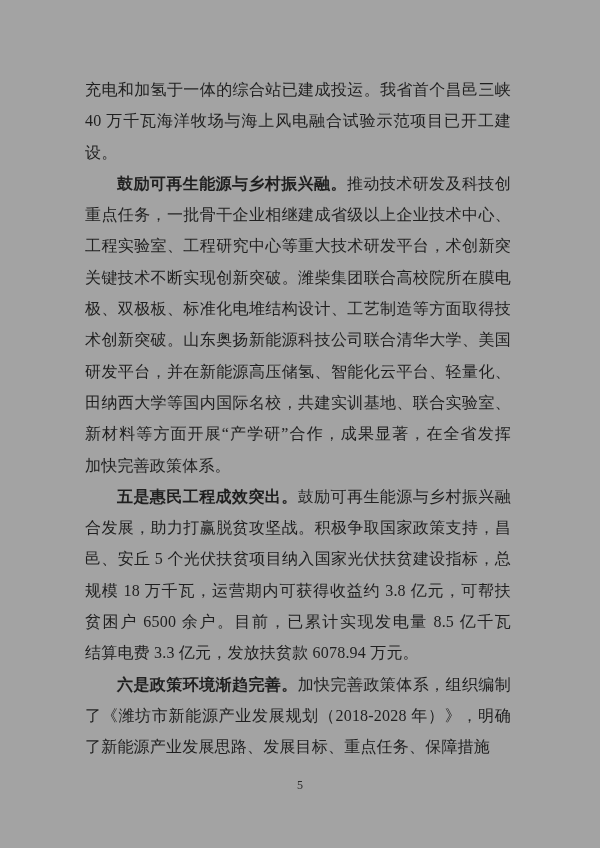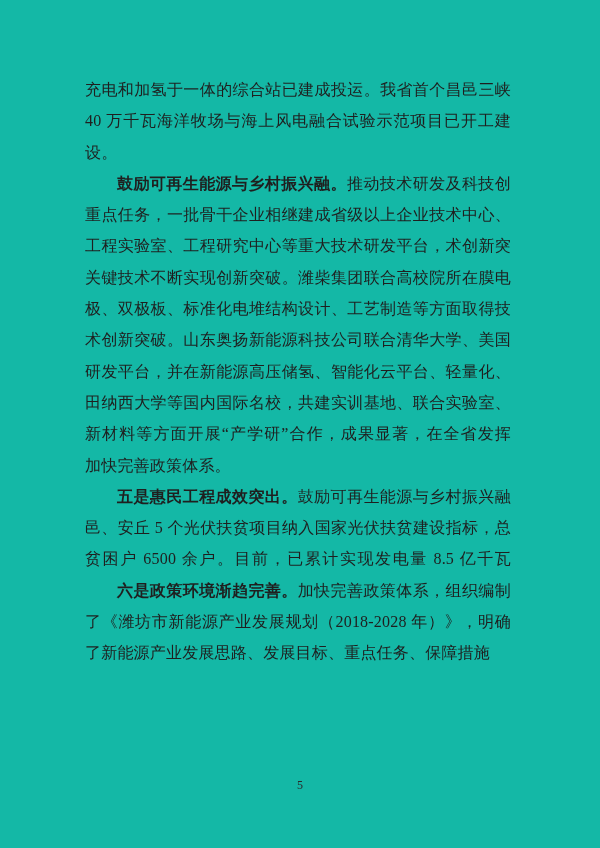--- a/index.html
+++ b/index.html
@@ -4,21 +4,21 @@
 <style>
   html, body {
     margin: 0;
     padding: 0;
     background: #ffffff;
   }
   .page {
     position: relative;
     width: 600px;
     height: 848px;
-    background: #14b8a6;
+    background: #a3a3a3;
     overflow: hidden;
     font-family: "Liberation Serif", "DejaVu Serif", serif;
   }
   .doc-body {
     position: absolute;
     left: 85px;
     top: 74px;
     width: 426px;
     color: #1f1f1f;
   }
@@ -74,22 +74,25 @@
         <div class="line fill">关键技术不断实现创新突破。潍柴集团联合高校院所在膜电</div>
         <div class="line fill">极、双极板、标准化电堆结构设计、工艺制造等方面取得技</div>
         <div class="line fill">术创新突破。山东奥扬新能源科技公司联合清华大学、美国</div>
         <div class="line fill">研发平台，并在新能源高压储氢、智能化云平台、轻量化、</div>
         <div class="line fill">田纳西大学等国内国际名校，共建实训基地、联合实验室、</div>
         <div class="line fill">新材料等方面开展“产学研”合作，成果显著，在全省发挥</div>
         <div class="line">加快完善政策体系。</div>
       </div>
       <div class="paragraph">
         <div class="line fill indent"><span class="lead-bold">五是惠民工程成效突出。</span>鼓励可再生能源与乡村振兴融</div>
+        <div class="line fill">合发展，助力打赢脱贫攻坚战。积极争取国家政策支持，昌</div>
         <div class="line fill">邑、安丘 5 个光伏扶贫项目纳入国家光伏扶贫建设指标，总</div>
+        <div class="line fill">规模 18 万千瓦，运营期内可获得收益约 3.8 亿元，可帮扶</div>
         <div class="line fill">贫困户 6500 余户。目前，已累计实现发电量 8.5 亿千瓦时，</div>
+        <div class="line">结算电费 3.3 亿元，发放扶贫款 6078.94 万元。</div>
       </div>
       <div class="paragraph">
         <div class="line fill indent"><span class="lead-bold">六是政策环境渐趋完善。</span>加快完善政策体系，组织编制</div>
         <div class="line fill">了《潍坊市新能源产业发展规划（2018-2028 年）》，明确</div>
         <div class="line">了新能源产业发展思路、发展目标、重点任务、保障措施等，</div>
       </div>
     </div>
   <div class="footer">
     <span>5</span>
   </div>

